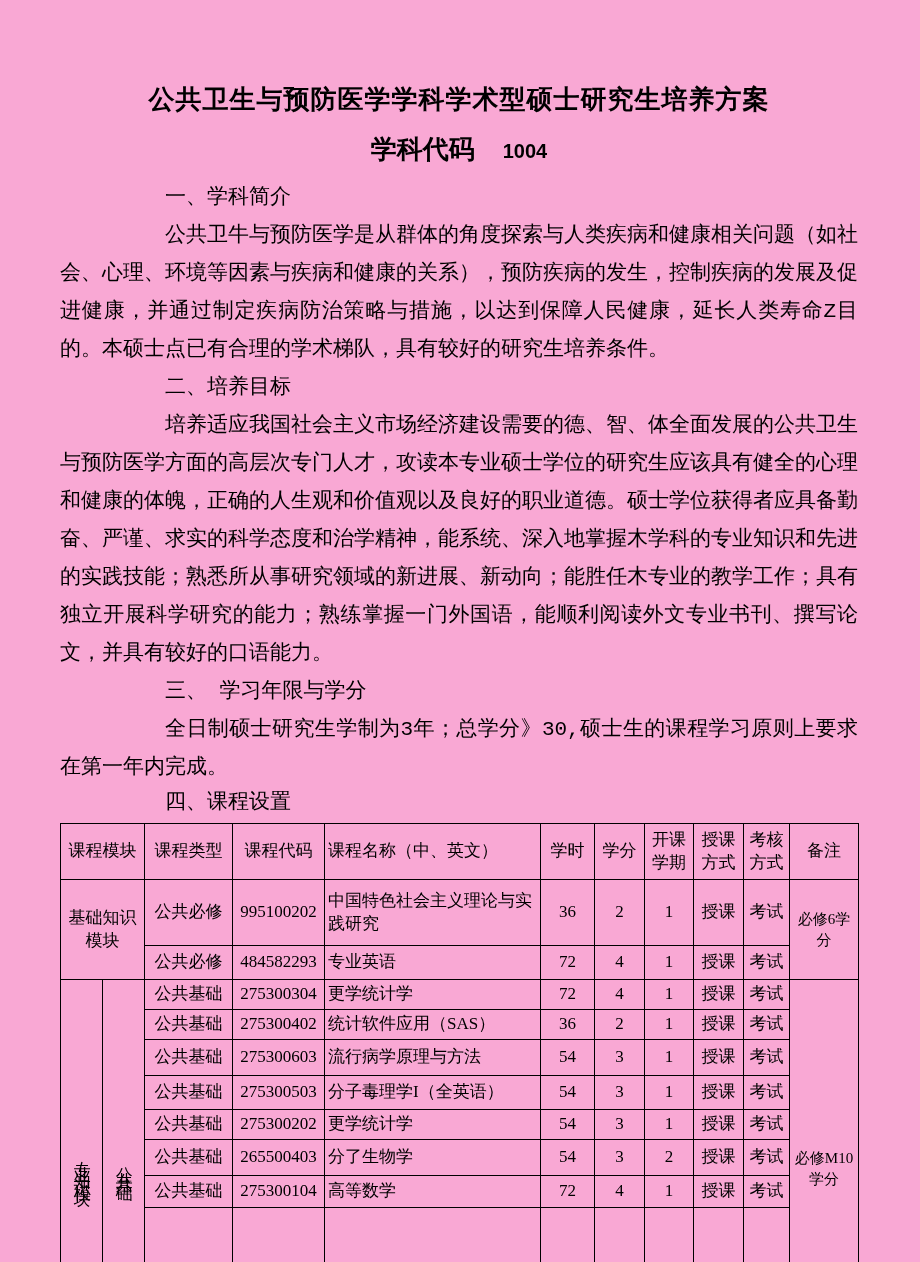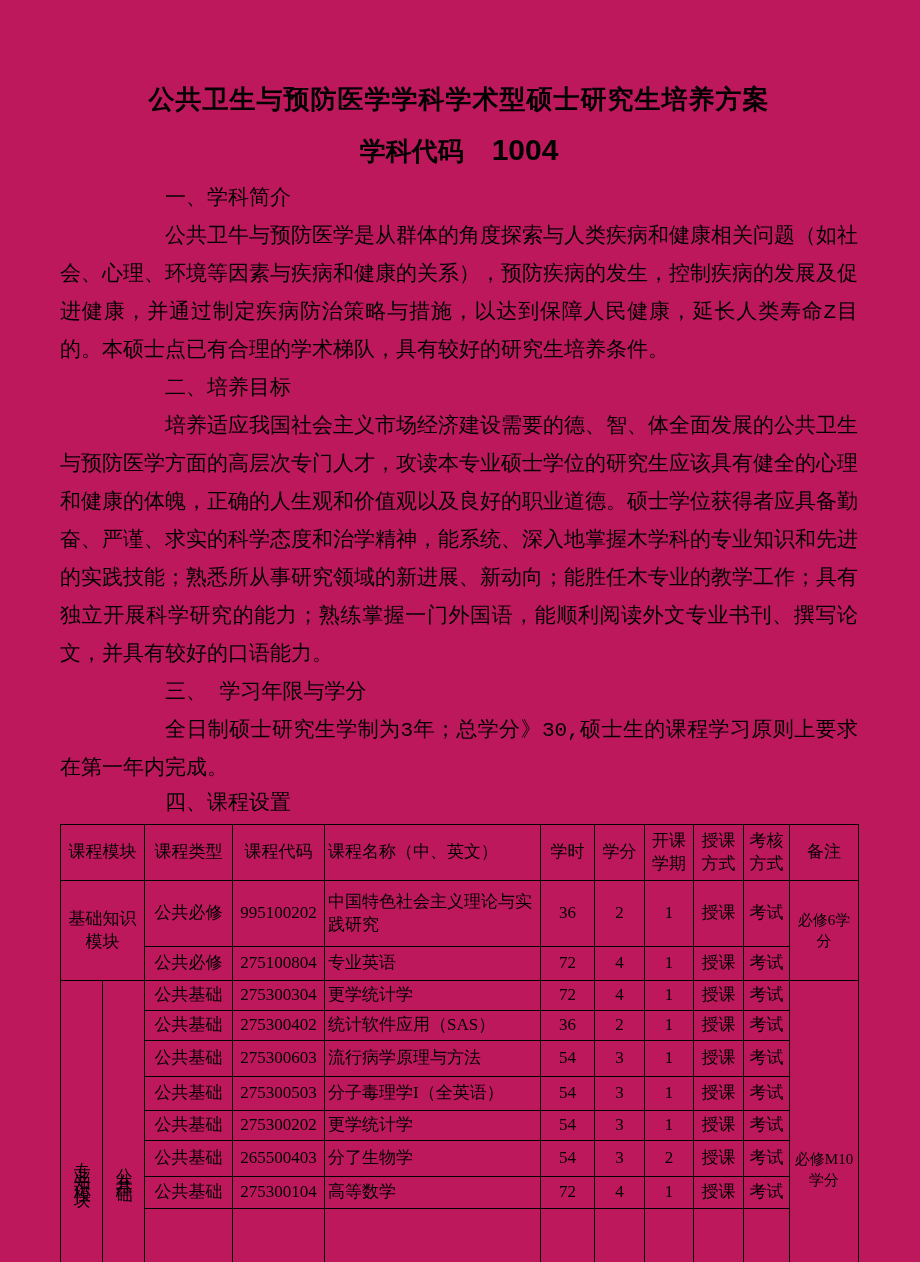--- a/index.html
+++ b/index.html
@@ -2,33 +2,33 @@
 <html><head>
 <meta charset="utf-8">
 <style>
   * { margin:0; padding:0; box-sizing:border-box; }
   html, body {
     width:920px; height:1262px;
     background:#ffffff; overflow:hidden;
     font-family:"Liberation Serif", serif;
     color:#000000;
   }
-  .page { width:920px; height:1262px; padding:82px 62px 0 60px; background:#be185d; }
+  .page { width:920px; height:1262px; padding:82px 62px 0 60px; background:#f9a8d4; }
 
   .doc-title {
     text-align:center; font-size:26px; font-weight:bold;
     line-height:36px; letter-spacing:1px;
   }
   .doc-subtitle {
     text-align:center; font-size:26px; font-weight:bold;
     margin-top:12px; line-height:40px;
   }
   .doc-subtitle .code-value {
     font-family:"Liberation Sans", sans-serif;
-    font-size:30px; margin-left:28px;
+    font-size:20px; margin-left:28px;
   }
 
   .body-text { margin-top:8px; font-size:21px; line-height:38px; text-align:justify;font-family:Liberation Mono, monospace; }
   .body-text p { text-indent:105px; }
   .body-text p.h4 { line-height:32px; }
 
   table.course-table {
     width:798px; border-collapse:collapse; table-layout:fixed;
     margin-top:4px; font-size:17px;
   }
@@ -117,21 +117,21 @@
         <td class="name-cell">中国特色社会主义理论与实践研究</td>
         <td>36</td>
         <td>2</td>
         <td>1</td>
         <td>授课</td>
         <td>考试</td>
         <td rowspan="2" class="remark-cell">必修6学分</td>
       </tr>
       <tr class="rB">
         <td>公共必修</td>
-        <td>275100804</td>
+        <td>484582293</td>
         <td class="name-cell">专业英语</td>
         <td>72</td>
         <td>4</td>
         <td>1</td>
         <td>授课</td>
         <td>考试</td>
       </tr>
       <tr class="rC">
         <td rowspan="8"><span class="vtext">专业知识模块</span></td>
         <td rowspan="8"><span class="vtext">公共基础</span></td>

